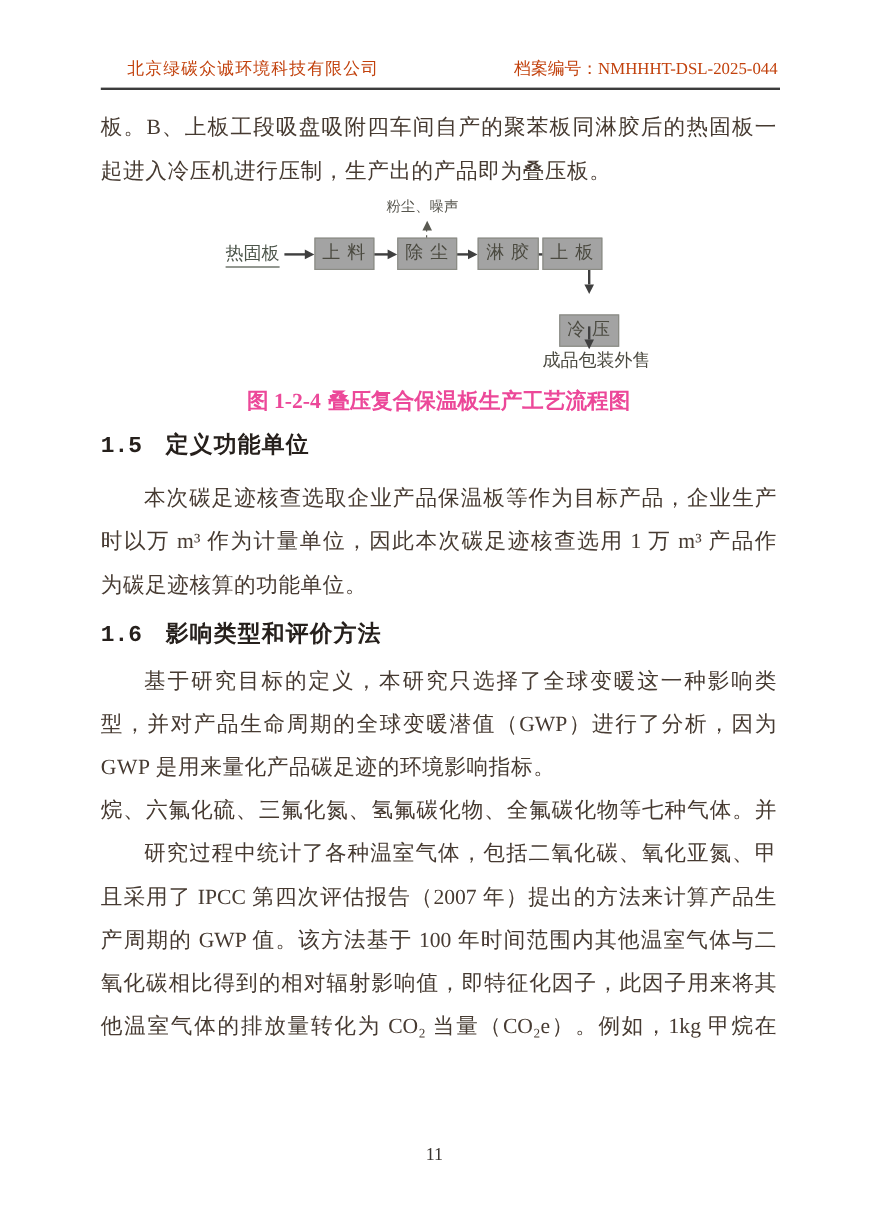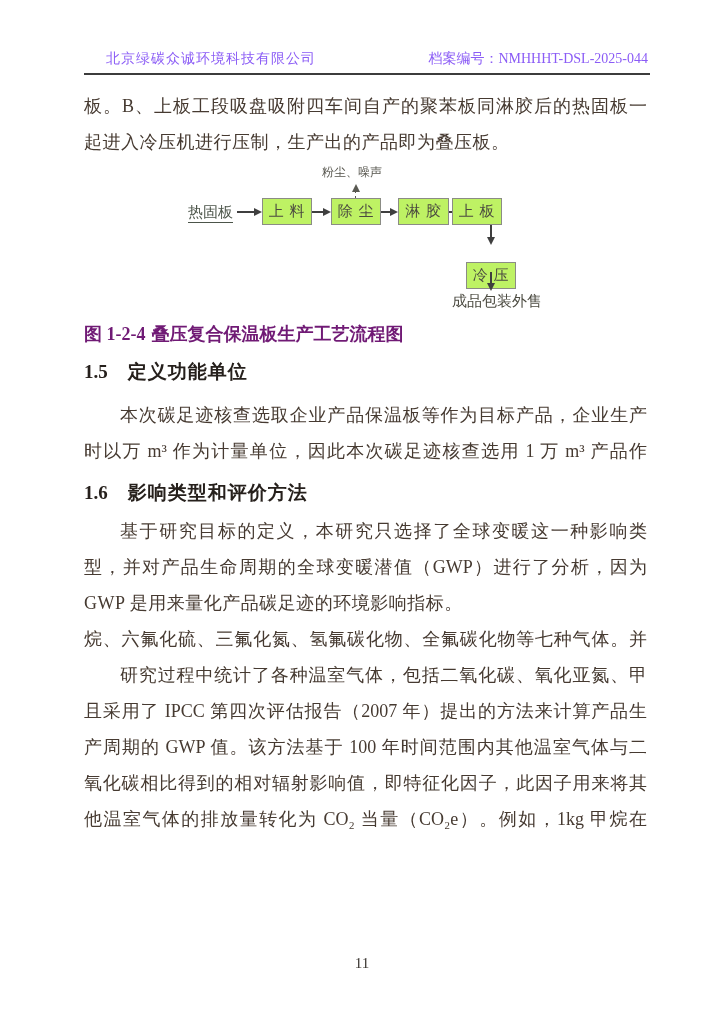--- a/index.html
+++ b/index.html
@@ -6,60 +6,60 @@
   body{
     width:724px;height:1024px;background:#ffffff;position:relative;overflow:hidden;
     font-family:"Liberation Serif","DejaVu Serif",serif;
   }
   
   .header{
     margin:0 74px 0 84px;
     padding:50px 2px 6px 0;
     border-bottom:2px solid #3c3c3c;
     display:flex;justify-content:space-between;align-items:flex-end;
-    color:#8b5cf6;font-size:14px;line-height:17px;
+    color:#c2410c;font-size:14px;line-height:17px;
   }
   .header .company{padding-left:22px;letter-spacing:1px;}
   .header .archive{white-space:nowrap;margin-left:24px;}
   
   .main{padding:13px 77px 0 84px;color:#463a31;}
   .line{
     font-size:18px;line-height:36px;white-space:nowrap;
     letter-spacing:0.5px;
   }
   .line.fill{
     white-space:normal;text-align:justify;text-align-last:justify;
     -moz-text-align-last:justify;letter-spacing:normal;
   }
   .line.indent{text-indent:2em;}
   
   .diagram{position:relative;height:158px;}
   .dg-box{
     position:absolute;box-sizing:border-box;width:50px;height:27px;
-    border:1px solid #8b8c85;background:#bef264;color:#4b4a40;
+    border:1px solid #8b8c85;background:#a3a3a3;color:#4b4a40;
     font-size:15px;line-height:25px;text-align:center;letter-spacing:1px;white-space:nowrap;
   }
   .dg-label{position:absolute;font-size:15px;line-height:17px;color:#4b4a40;white-space:nowrap;}
   .dg-label.input{color:#4c554a;border-bottom:1px solid #4c554a;padding-bottom:1px;text-align:right;}
   .dg-label.pollution{font-size:12px;color:#55544c;}
   .ha{position:absolute;height:2px;background:#3f3f3f;}
   .va{position:absolute;width:2px;background:#3f3f3f;}
   .ah-r{position:absolute;width:0;height:0;border-left:8px solid #3f3f3f;border-top:4px solid transparent;border-bottom:4px solid transparent;}
   .ah-d{position:absolute;width:0;height:0;border-top:8px solid #3f3f3f;border-left:4px solid transparent;border-right:4px solid transparent;}
   .dash{position:absolute;width:0;border-left:1px dashed #5a5a52;}
   .ah-u{position:absolute;width:0;height:0;border-bottom:8px solid #5a5a52;border-left:4px solid transparent;border-right:4px solid transparent;}
   
   .caption{
-    height:32px;line-height:32px;font-weight:bold;
-    font-size:18px;color:#701a75;
+    height:32px;line-height:32px;text-align:center;font-weight:bold;
+    font-size:18px;color:#ec4899;
   }
   .caption .cap-no{margin-right:6px;}
   .sec-heading{
     margin-top:6px;height:32px;line-height:32px;
-    font-weight:bold;font-size:19px;color:#26201c;letter-spacing:1px;
+    font-weight:bold;font-size:19px;color:#26201c;letter-spacing:1px;font-family:Liberation Mono, monospace;
   }
   .sec-heading .sec-num{margin-right:20px;letter-spacing:0;}
   .p3{margin-top:9px;}
   .h16{margin-top:8px;}
   .p4{margin-top:4px;}
   
   .footer{
     position:absolute;left:0;bottom:52px;width:100%;
     text-align:center;font-size:15px;color:#3a3530;
   }
@@ -120,20 +120,21 @@
     <span class="cap-no">图 1-2-4</span><span>叠压复合保温板生产工艺流程图</span>
   </div>
 
   <div class="sec-heading h15">
     <span class="sec-num">1.5</span><span>定义功能单位</span>
   </div>
 
   <div class="para p3">
     <div class="line fill indent">本次碳足迹核查选取企业产品保温板等作为目标产品，企业生产</div>
     <div class="line fill">时以万 m³ 作为计量单位，因此本次碳足迹核查选用 1 万 m³ 产品作</div>
+    <div class="line">为碳足迹核算的功能单位。</div>
   </div>
 
   <div class="sec-heading h16">
     <span class="sec-num">1.6</span><span>影响类型和评价方法</span>
   </div>
 
   <div class="para p4">
     <div class="line fill indent">基于研究目标的定义，本研究只选择了全球变暖这一种影响类</div>
     <div class="line fill">型，并对产品生命周期的全球变暖潜值（GWP）进行了分析，因为</div>
     <div class="line">GWP 是用来量化产品碳足迹的环境影响指标。</div>

